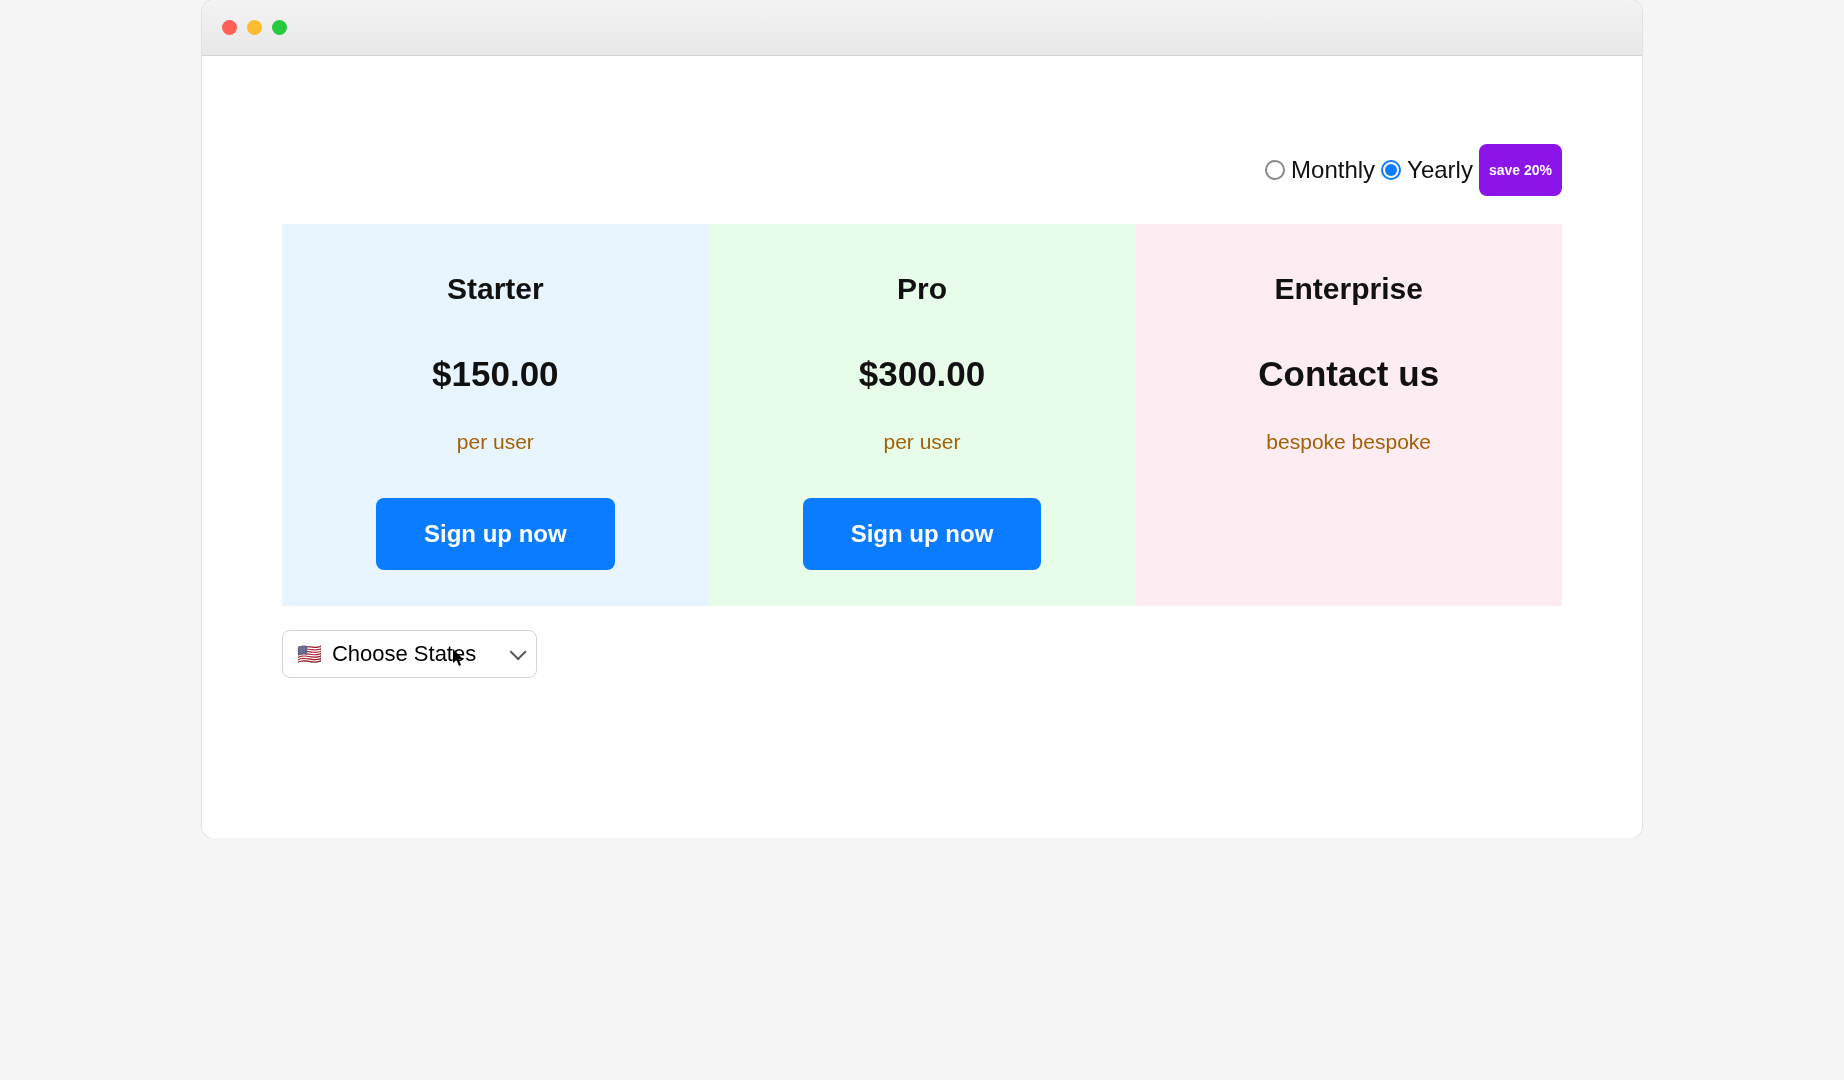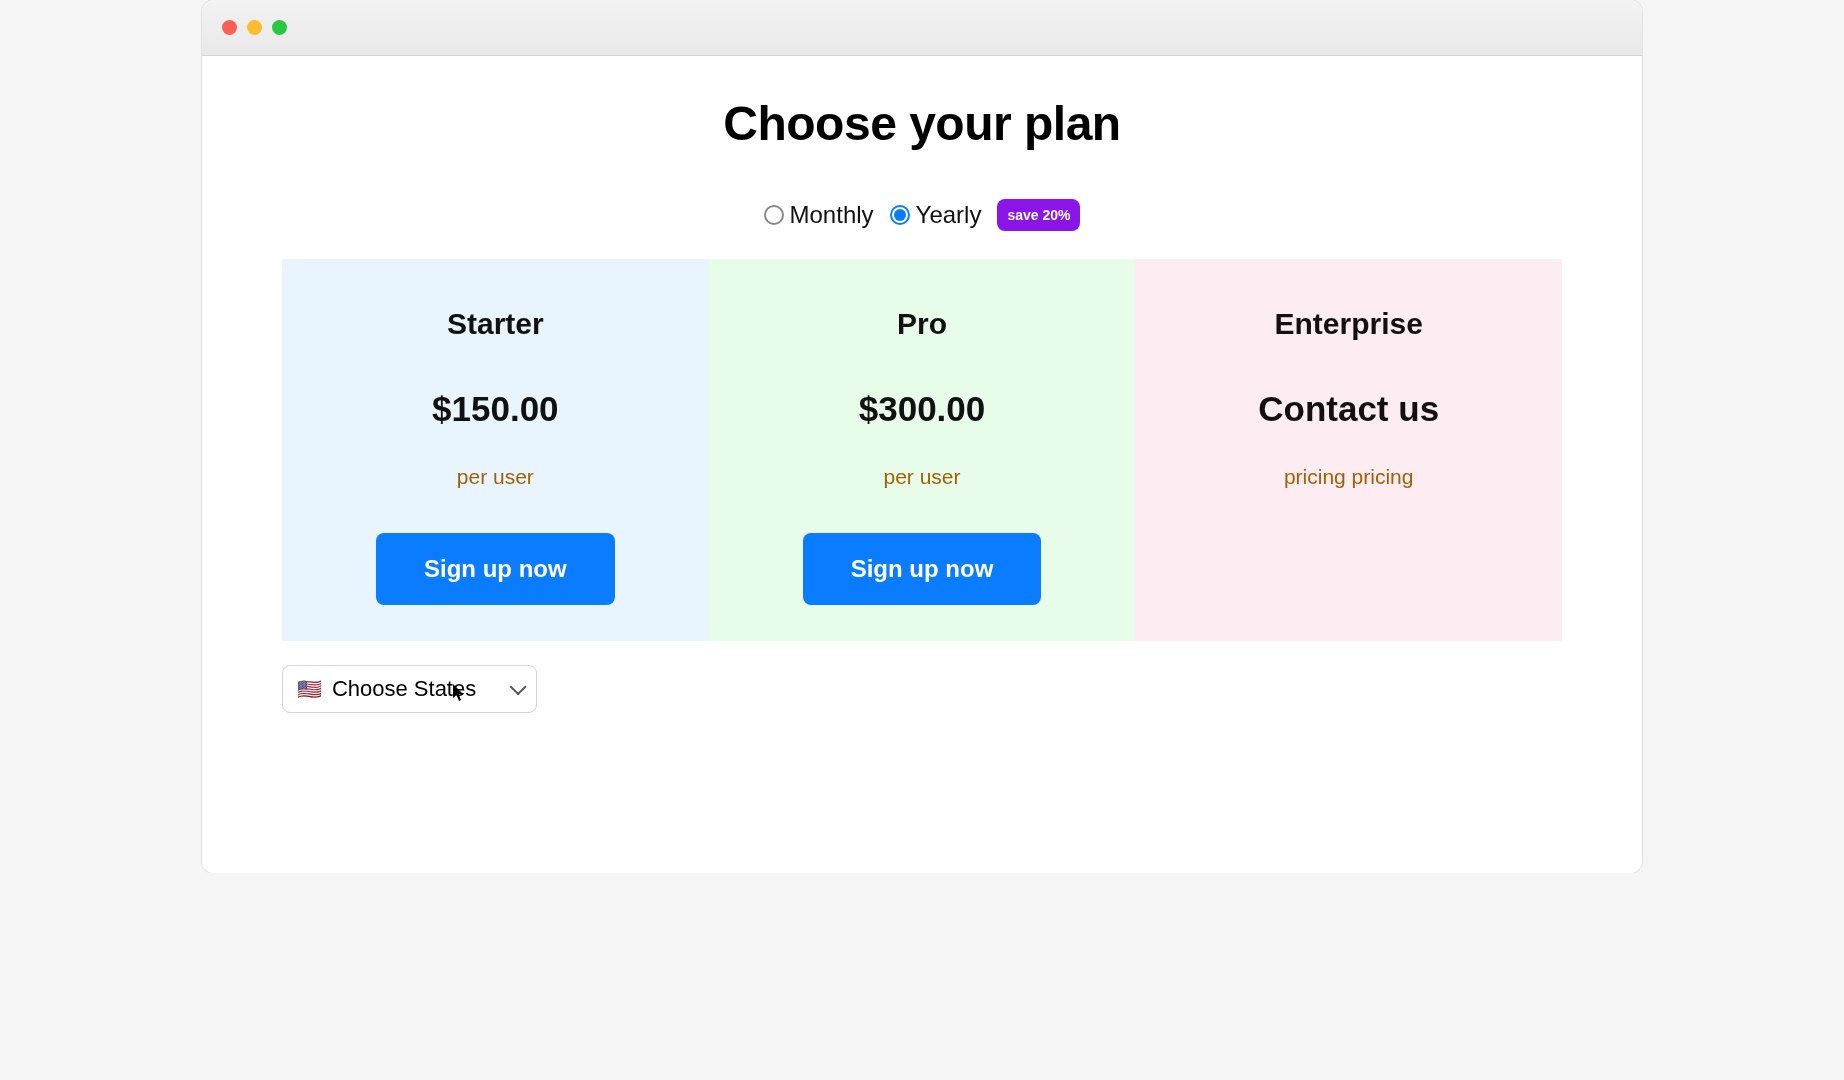--- a/index.html
+++ b/index.html
@@ -47,22 +47,22 @@
     .heading {
       text-align: center;
       font-size: 48px;
       font-weight: 800;
       color: #000;
       letter-spacing: -0.5px;
     }
     .period-row {
       display: flex;
       align-items: center;
-      justify-content: center;
-      gap: 16px;
+      justify-content: flex-end;
+      gap: 6px;
       margin-top: 48px;
     }
     .radio-option {
       display: flex;
       align-items: center;
       gap: 6px;
       font-size: 24px;
       font-weight: 500;
       color: #111;
       cursor: pointer;
@@ -87,21 +87,21 @@
       width: 12px;
       height: 12px;
       border-radius: 50%;
       background: #0a7cff;
     }
     .badge {
       background: #8b14e8;
       color: #fff;
       font-size: 14px;
       font-weight: 700;
-      padding: 8px 10px;
+      padding: 18px 10px;
       border-radius: 8px;
     }
     .plans {
       display: flex;
       margin-top: 28px;
     }
     .plan {
       flex: 1;
       padding: 48px 24px 36px;
       display: flex;
@@ -173,21 +173,20 @@
 </head>
 <body>
 
 <div class="window">
   <div class="titlebar">
     <div class="traffic-light red"></div>
     <div class="traffic-light yellow"></div>
     <div class="traffic-light green"></div>
   </div>
   <div class="content">
-    <h1 class="heading">Choose your plan</h1>
 
     <div class="period-row">
       <label class="radio-option">
         <span class="radio-circle"></span>
         <span>Monthly</span>
       </label>
       <label class="radio-option">
         <span class="radio-circle checked"></span>
         <span>Yearly</span>
       </label>
@@ -203,21 +202,21 @@
       </div>
       <div class="plan plan-pro">
         <div class="plan-name">Pro</div>
         <div class="plan-price">$300.00</div>
         <div class="plan-sub">per user</div>
         <button class="plan-button">Sign up now</button>
       </div>
       <div class="plan plan-enterprise">
         <div class="plan-name">Enterprise</div>
         <div class="plan-price">Contact us</div>
-        <div class="plan-sub">pricing pricing</div>
+        <div class="plan-sub">bespoke bespoke</div>
       </div>
     </div>
 
     <div class="country-select">
       <span class="flag">🇺🇸</span>
       <span>Choose States</span>
       <span class="chevron"></span>
       <svg class="cursor-arrow" width="14" height="18" viewBox="0 0 14 18" style="left:170px; top:18px;">
         <path d="M0 0 L0 14 L3.5 11 L6 17 L8 16 L5.5 10 L10 10 Z" fill="#000"></path>
       </svg>

